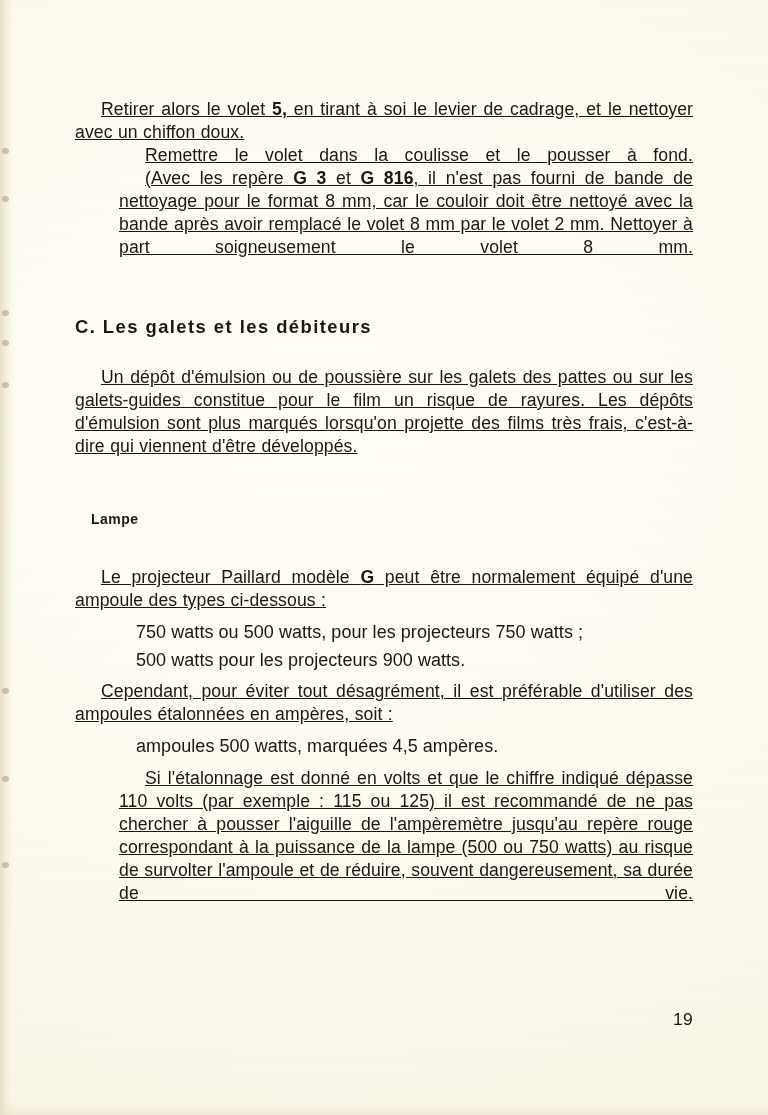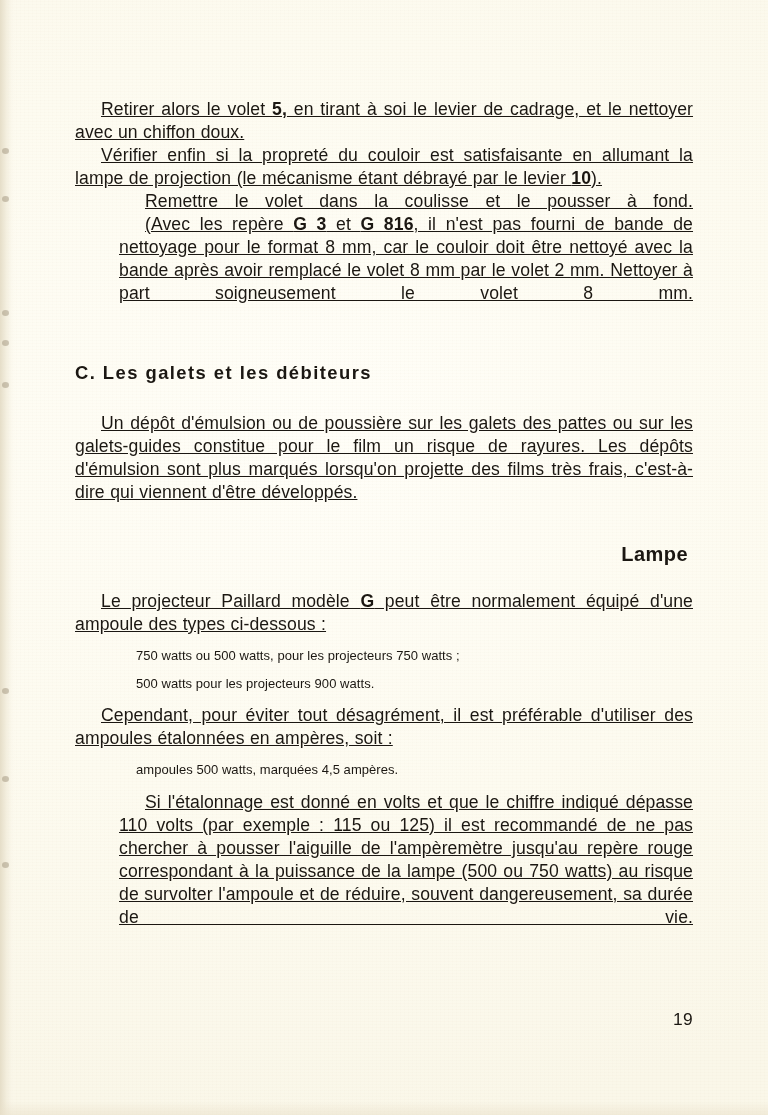--- a/index.html
+++ b/index.html
@@ -87,41 +87,41 @@
   p.para.last-line-full {
     text-align-last: justify;
     margin-left: 44px;
   }
 
   b, .b { font-weight: bold; }
 
   
   .spec-line {
     margin: 0;
-    font-size: 13px;
+    font-size: 18px;
     line-height: 28.2px;
     padding-left: 61px;
     text-align: left;
     letter-spacing: .05px;
   }
 
   .section-heading {
     margin: 0;
     font-size: 18.4px;
     font-weight: bold;
     text-align: left;
     letter-spacing: 1.45px;
     line-height: 26px;
   }
 
   .sub-heading {
-    margin: 5px;
-    font-size: 20px;
+    margin: 16px;
+    font-size: 14px;
     font-weight: bold;
-    text-align: right;
+    text-align: left;
     letter-spacing: .45px;
     line-height: 26px;
   }
 
   .page-number {
     position: absolute;
     right: 75px;
     top: 1008px;
     font-size: 17.4px;
     line-height: 22px;
@@ -149,21 +149,20 @@
   <div class="binding-speck" style="top:340px"></div>
   <div class="binding-speck" style="top:382px"></div>
   <div class="binding-speck" style="top:688px"></div>
   <div class="binding-speck" style="top:776px"></div>
   <div class="binding-speck" style="top:862px"></div>
 
   <div class="text-column">
 
     <p class="para"><span>Retirer alors le volet </span><b>5,</b><span> en tirant à soi le levier de cadrage, et le nettoyer avec un chiffon doux.</span></p>
 
-    <p class="para"><span>Vérifier enfin si la propreté du couloir est satisfaisante en allumant la lampe de projection (le mécanisme étant débrayé par le levier </span><b>10</b><span>).</span></p>
 
     <p class="para last-line-full">Remettre le volet dans la coulisse et le pousser à fond.</p>
 
     <p class="para last-line-full"><span>(Avec les repère </span><b>G 3</b><span> et </span><b>G 816</b><span>, il n'est pas fourni de bande de nettoyage pour le format 8 mm, car le couloir doit être nettoyé avec la bande après avoir remplacé le volet 8 mm par le volet 2 mm. Nettoyer à part soigneusement le volet 8 mm.</span></p>
 
     <div class="sp-heading-top"></div>
 
     <h2 class="section-heading">C. Les galets et les débiteurs</h2>
 
     <div class="sp-heading-btm"></div>

